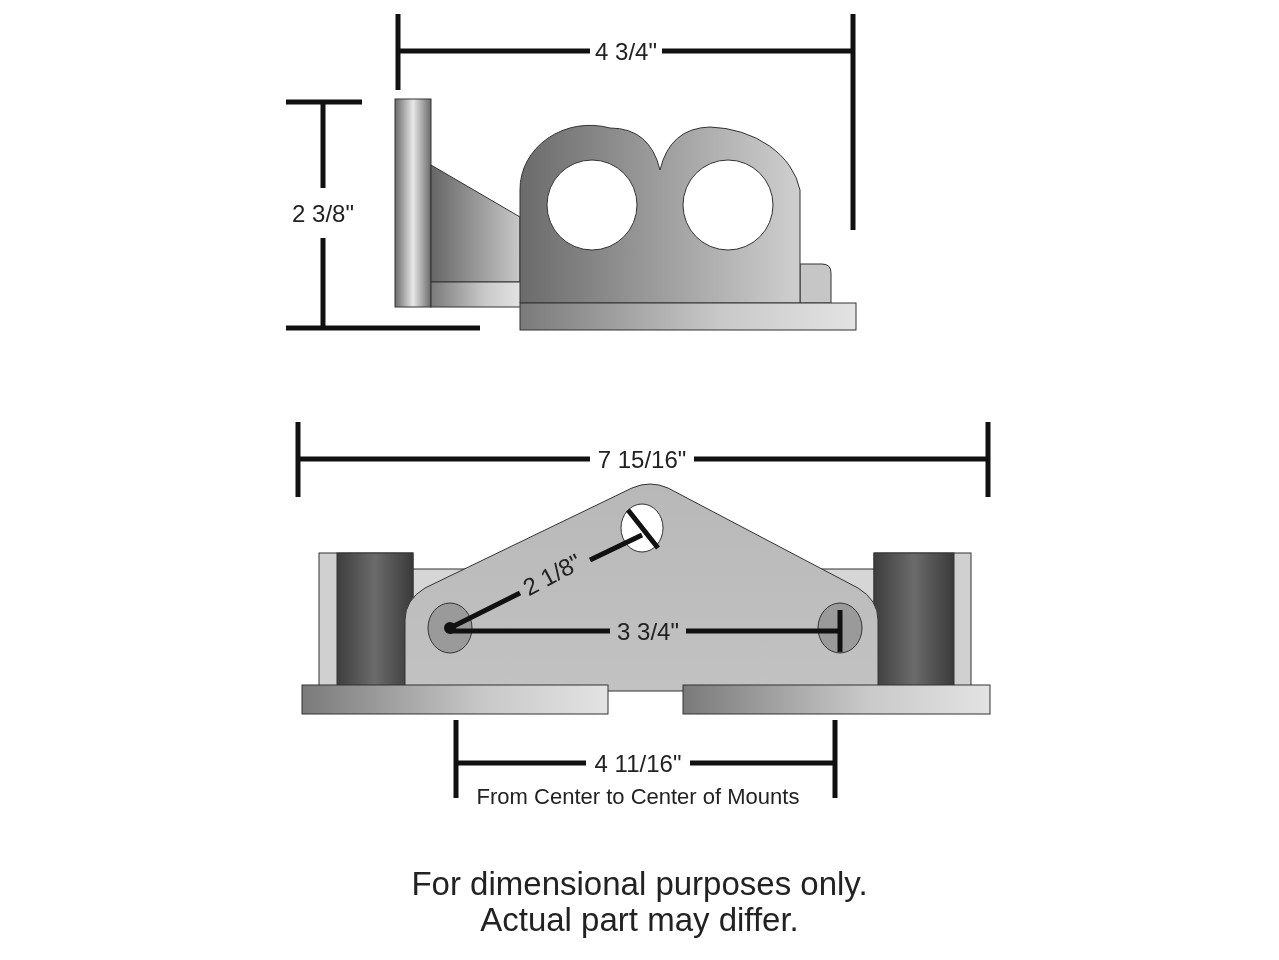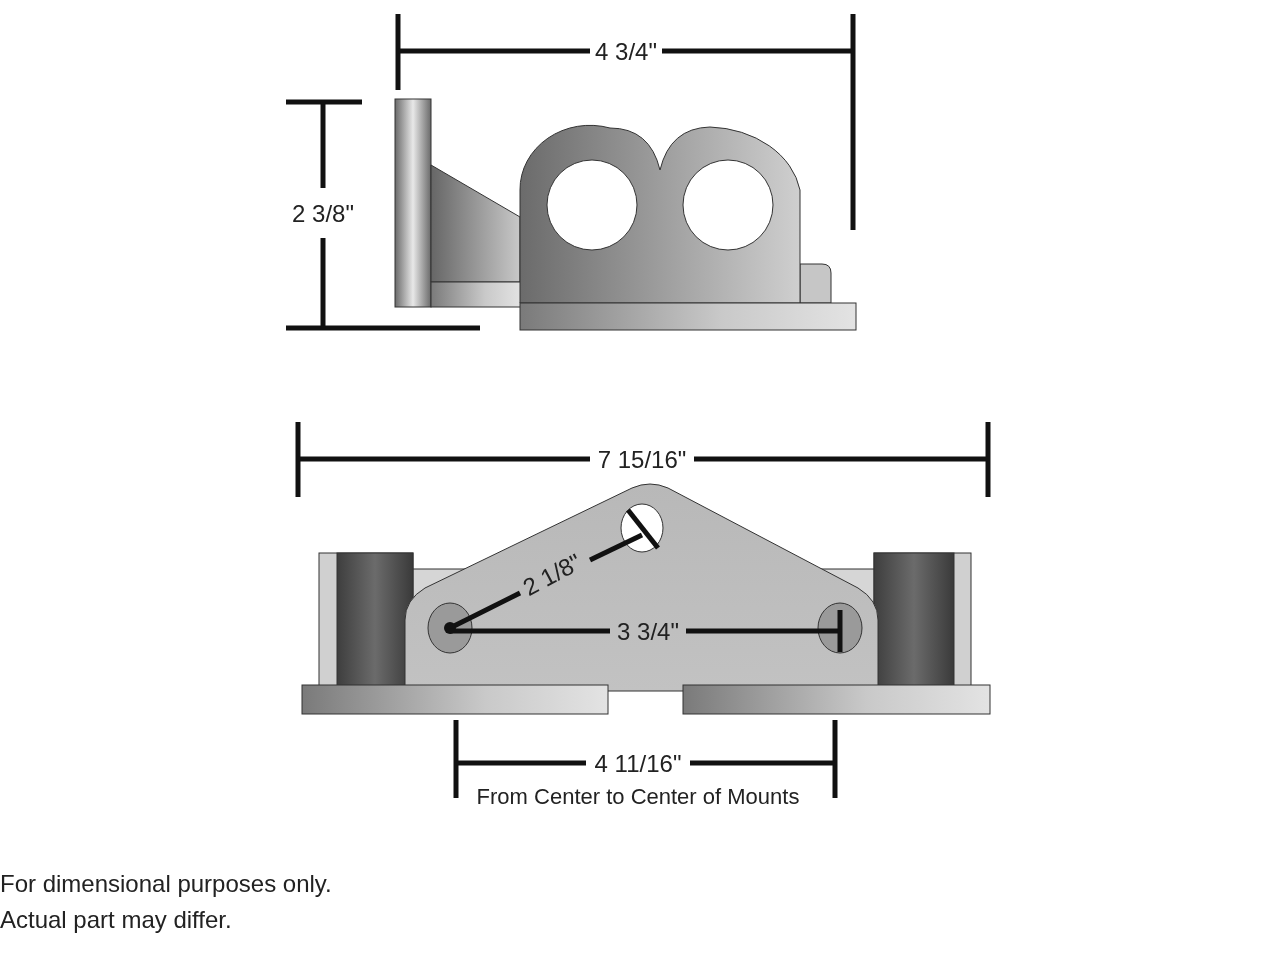--- a/index.html
+++ b/index.html
@@ -1,21 +1,21 @@
 <!DOCTYPE html>
 <html><head>
 <meta charset="utf-8">
 <style>
   html, body { margin: 0; padding: 0; background: #ffffff; }
   body { width: 1279px; height: 960px; position: relative; overflow: hidden;
          font-family: "Liberation Sans", sans-serif; }
   svg { position: absolute; left: 0; top: 0; }
   .dimtext { font-family: "Liberation Sans", sans-serif; font-size: 24px; fill: #222; }
-  .note { position: absolute; left: 0; width: 1279px; text-align: left; color: #222;
-          font-family: "Liberation Sans", sans-serif; font-size: 24px; line-height: 36px; }
+  .note { position: absolute; left: 0; width: 1279px; text-align: center; color: #222;
+          font-family: "Liberation Sans", sans-serif; font-size: 33px; line-height: 36px; }
   .sub { font-family: "Liberation Sans", sans-serif; font-size: 22px; fill: #222; }
 </style>
 </head>
 <body>
 
 <svg width="1279" height="960" viewBox="0 0 1279 960">
   <defs>
     <linearGradient id="gPlateV" x1="0" x2="1" y1="0" y2="0">
       <stop offset="0" stop-color="#6a6a6a"></stop>
         <stop offset="0.5" stop-color="#e8e8e8"></stop>

